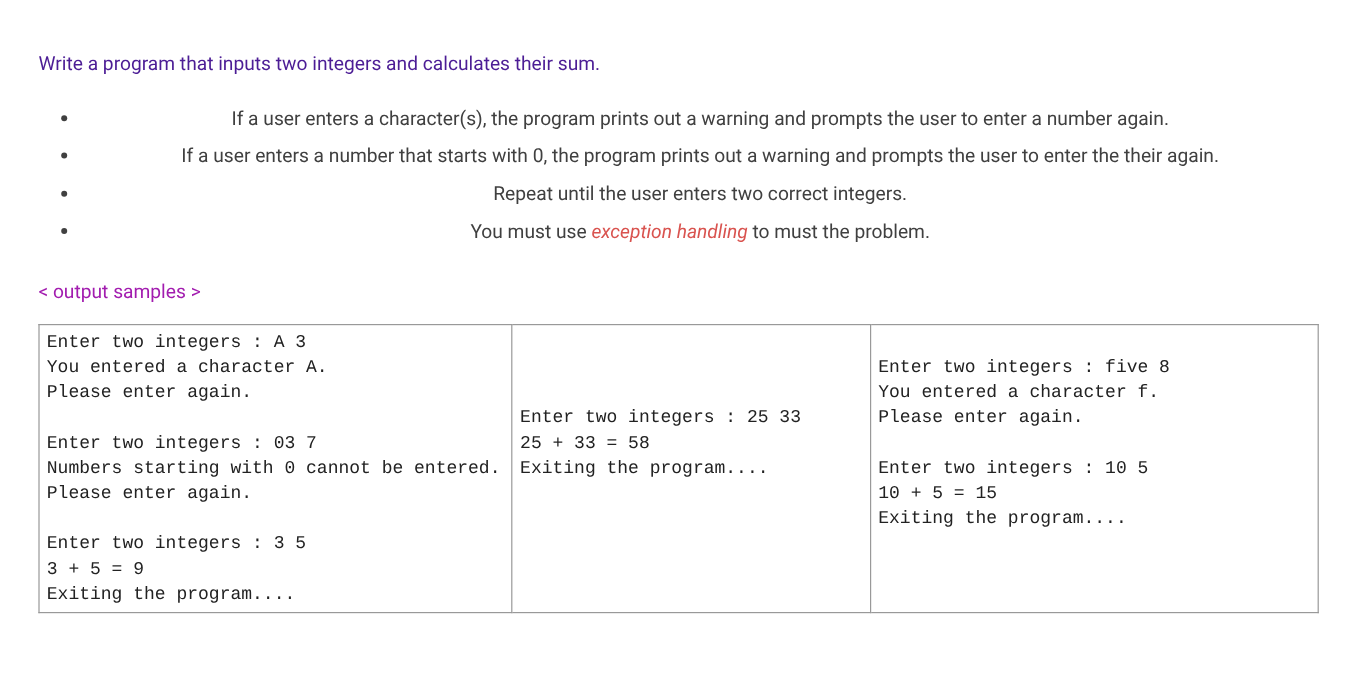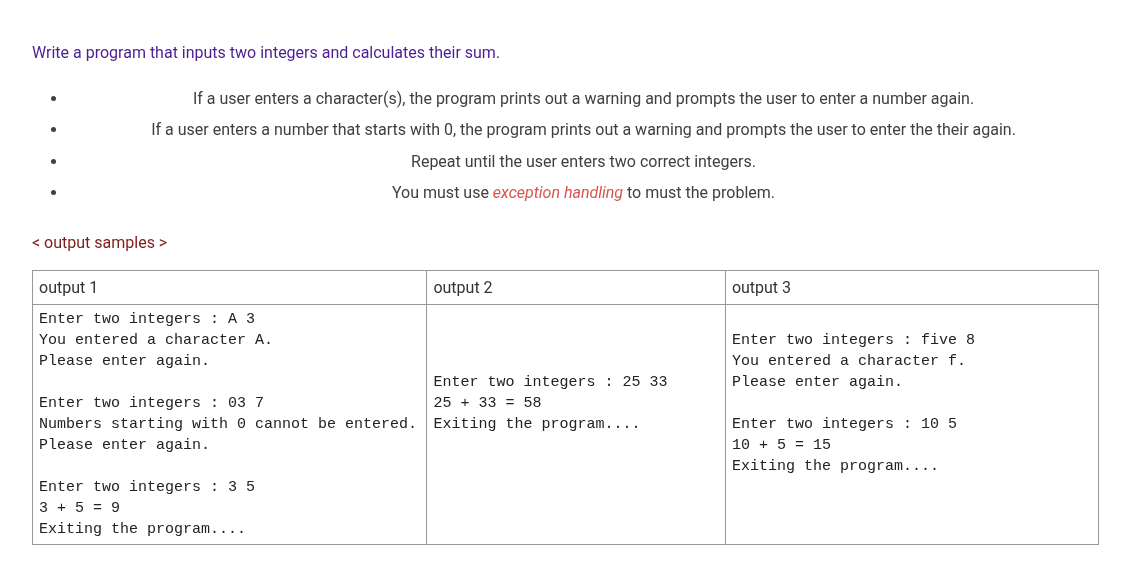--- a/index.html
+++ b/index.html
@@ -22,21 +22,21 @@
     margin-bottom: 6px;
     color: #404040;
     text-align: center;
   }
   .highlight {
     color: #d9534f;
     font-style: italic;
   }
   .samples-label {
     margin: 12px 0 14px 0;
-    color: #7f1d1d;
+    color: #a21caf;
   }
   table {
     border-collapse: collapse;
     width: 100%;
     table-layout: fixed;
   }
   th, td {
     border: 1px solid #999;
     padding: 4px 6px;
     text-align: left;
@@ -74,25 +74,20 @@
 
 <p class="samples-label">&lt; output samples &gt;</p>
 
 <table>
   <colgroup>
     <col class="col1">
     <col class="col2">
     <col class="col3">
   </colgroup>
   <tbody>
-      <tr>
-    <th>output 1</th>
-    <th>output 2</th>
-    <th>output 3</th>
-  </tr>
   <tr>
     <td>Enter two integers : A 3
 You entered a character A.
 Please enter again.
 
 Enter two integers : 03 7
 Numbers starting with 0 cannot be entered.
 Please enter again.
 
 Enter two integers : 3 5

